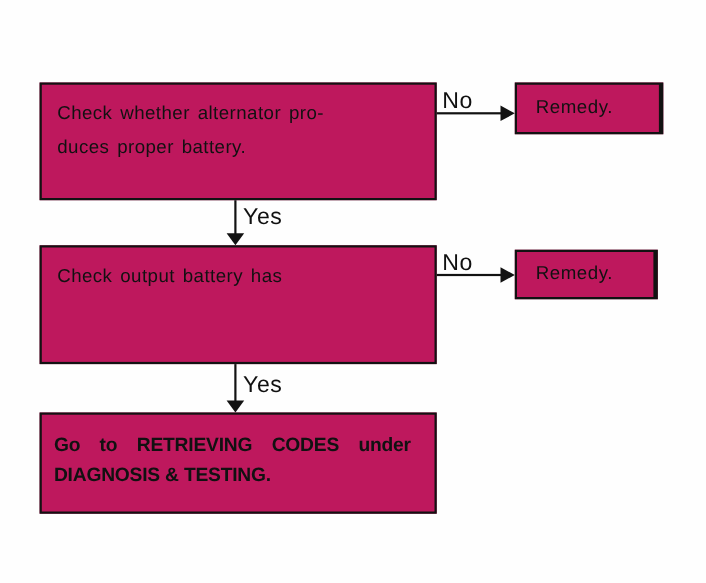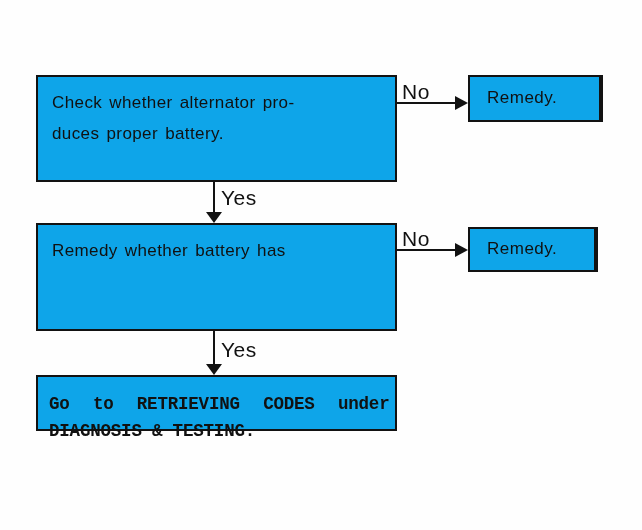--- a/index.html
+++ b/index.html
@@ -11,21 +11,21 @@
     position: relative;
     width: 642px;
     height: 530px;
     background: #fefefe;
     font-family: "Liberation Sans", "DejaVu Sans", sans-serif;
     color: #111111;
     overflow: hidden;
   }
   .node {
     position: absolute;
-    background: #0ea5e9;
+    background: #be185d;
     border: 2px solid #121212;
     box-sizing: border-box;
   }
   .node .line {
     display: block;
     white-space: nowrap;
   }
   
   #node-check-alternator {
     left: 36px; top: 75px; width: 361px; height: 107px;
@@ -51,27 +51,26 @@
     word-spacing: 2px;
   }
   #node-remedy-battery {
     left: 468px; top: 227px; width: 130px; height: 45px;
     padding: 10px 0 0 17px;
     font-size: 17px;
     letter-spacing: 0.5px;
     border-right-width: 4px;
   }
   #node-goto-codes {
-    left: 36px; top: 375px; width: 361px; height: 56px;
+    left: 36px; top: 375px; width: 361px; height: 92px;
     padding: 14px 8px 0 11px;
     font-size: 17.5px;
     line-height: 27px;
     font-weight: bold;
     letter-spacing: -0.2px;
-    font-family: Liberation Mono, monospace;
   }
   #node-goto-codes .line-spread {
     word-spacing: 13px;
   }
   
   .h-line {
     position: absolute;
     height: 2px;
     background: #121212;
   }
@@ -131,21 +130,21 @@
 
   <div class="node" id="node-remedy-alternator">
     <span class="line">Remedy.</span>
   </div>
 
   <div class="v-line" id="edge-yes-1-line"></div>
   <div class="arrow-down" id="edge-yes-1-head"></div>
   <div class="edge-label" id="edge-yes-1-label">Yes</div>
 
   <div class="node" id="node-check-battery">
-    <span class="line">Remedy whether battery has</span>
+    <span class="line">Check output battery has</span>
   </div>
 
   <div class="h-line" id="edge-no-2-line"></div>
   <div class="arrow-right" id="edge-no-2-head"></div>
   <div class="edge-label" id="edge-no-2-label">No</div>
 
   <div class="node" id="node-remedy-battery">
     <span class="line">Remedy.</span>
   </div>
 

